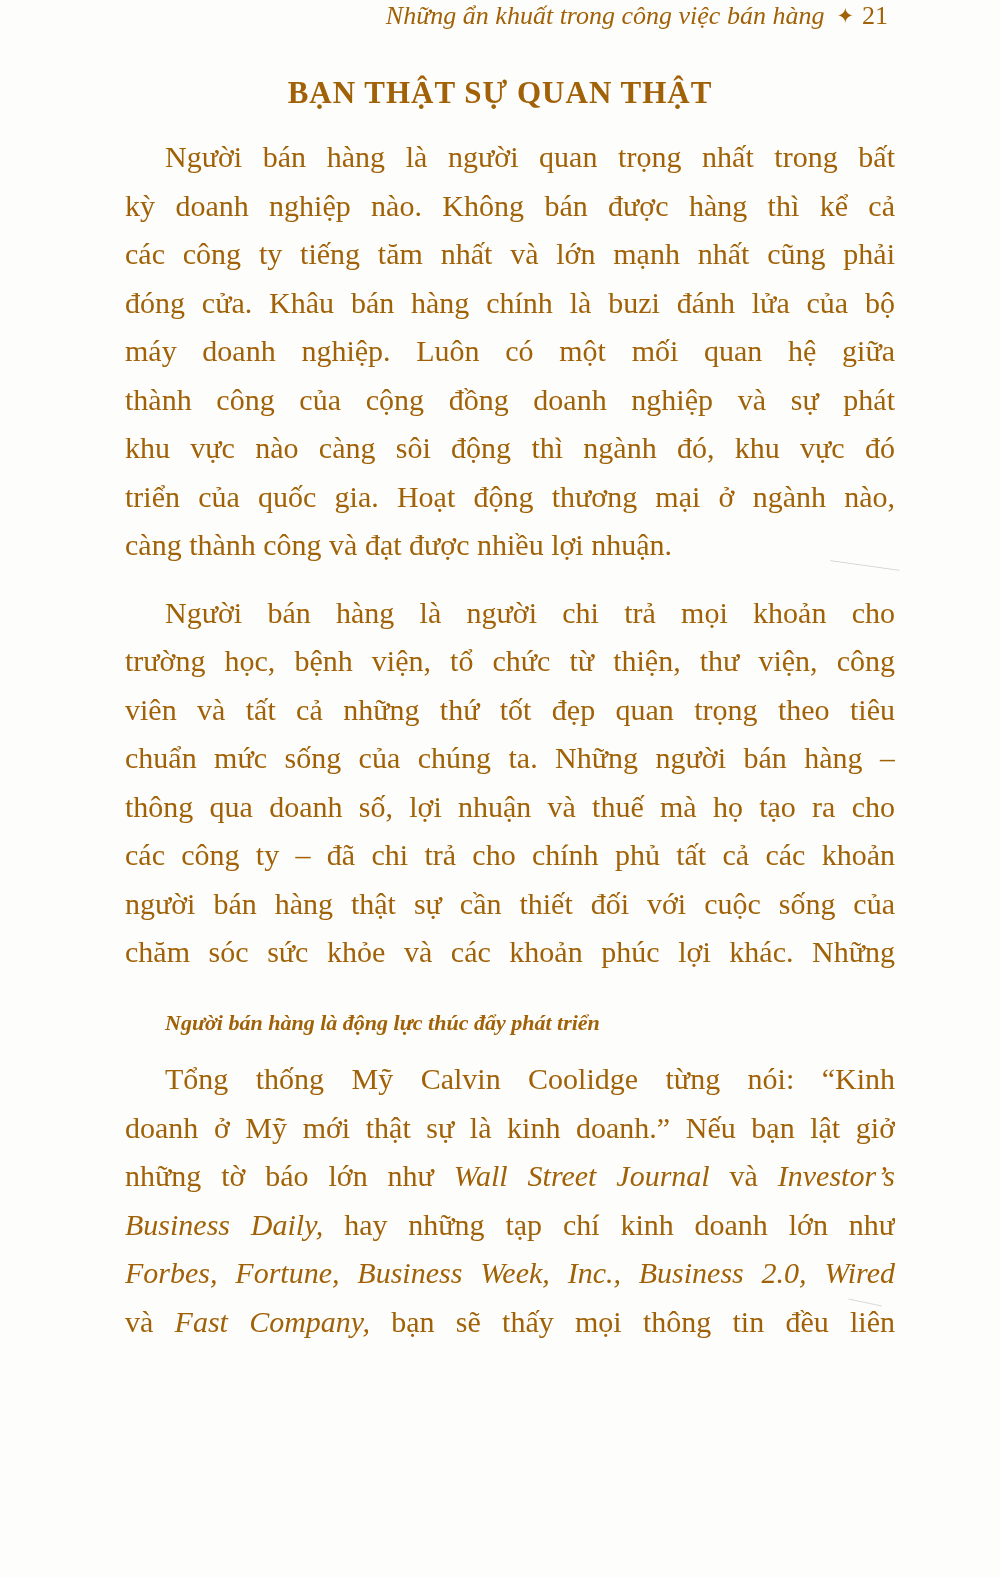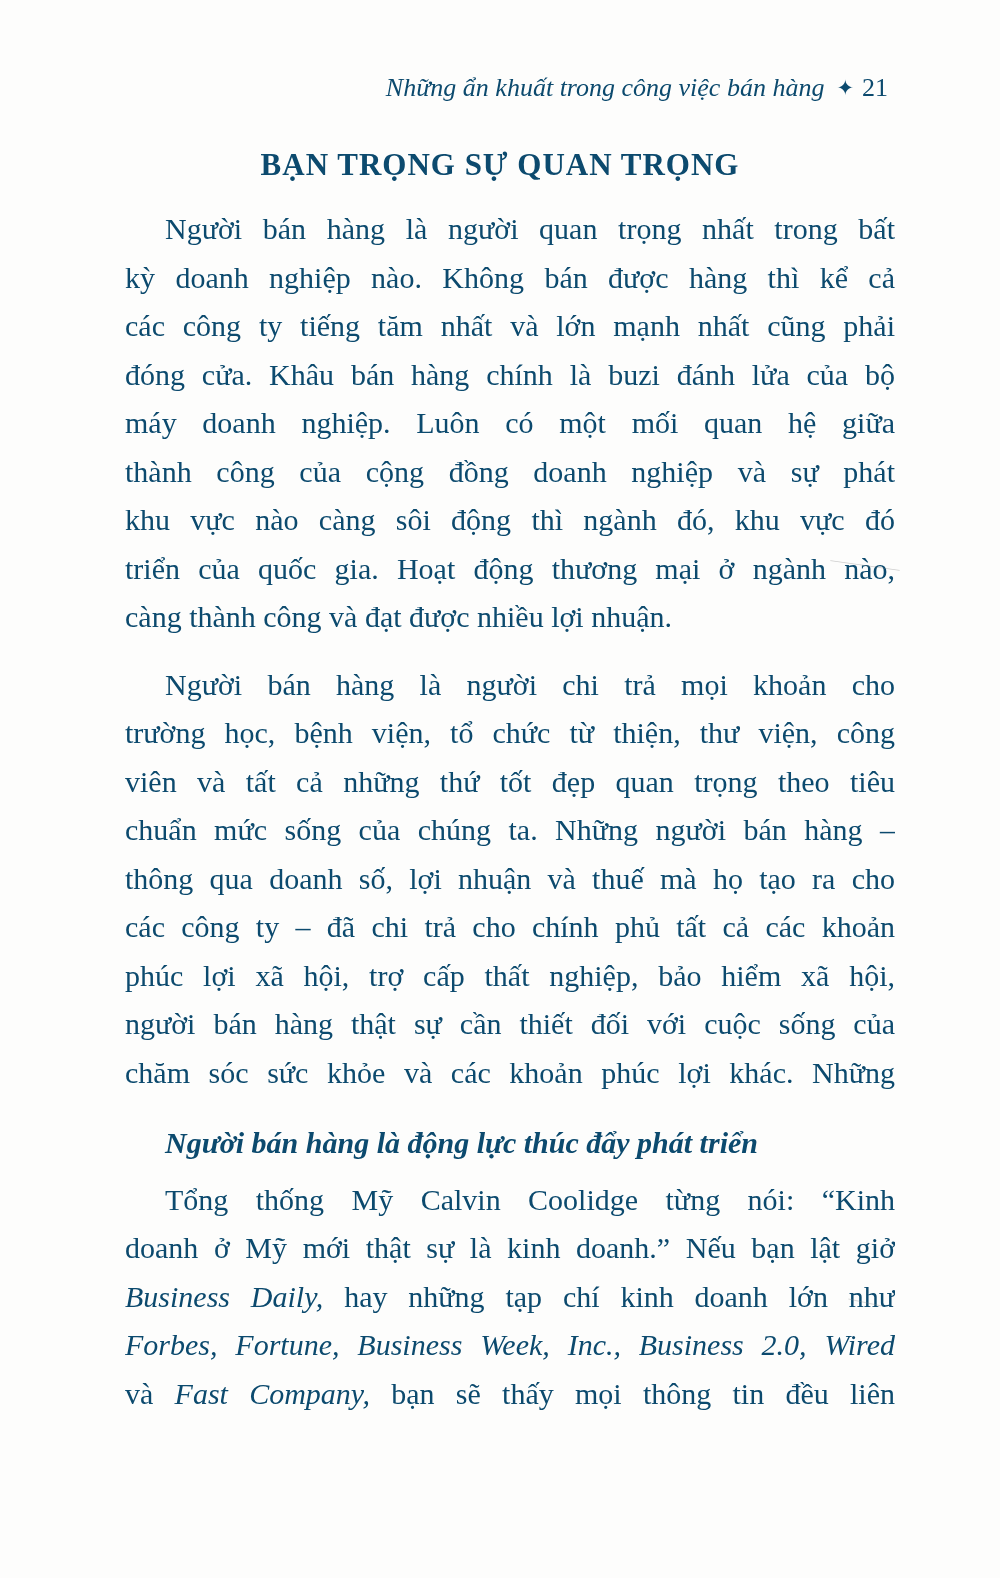--- a/index.html
+++ b/index.html
@@ -3,24 +3,23 @@
 <meta charset="utf-8">
 <style>
   * { margin: 0; padding: 0; box-sizing: border-box; }
   html, body { background: #e8e8e8; }
   .page {
     position: relative;
     width: 1000px;
     height: 1578px;
     margin: 0 auto;
     background: #fdfdfc;
-    color: #0c4a6e;
+    color: #a16207;
     font-family: "Liberation Serif", "DejaVu Serif", serif;
     overflow: hidden;
-    padding-top: 72px;
   }
   
   .running-header {
     margin: 0 112px 0 125px;
     text-align: right;
     font-size: 26px;
     line-height: 32px;
     white-space: nowrap;
   }
   .running-header .rh-title { font-style: italic; }
@@ -53,21 +52,21 @@
     text-align-last: justify;
     overflow: hidden;
     white-space: normal;
   }
   .line.first { text-indent: 40px; }
   .line.end { text-align-last: left; }
   .it { font-style: italic; }
   .subheading {
     margin-top: 22px;
     padding-left: 40px;
-    font-size: 30px;
+    font-size: 22px;
     font-weight: bold;
     font-style: italic;
     line-height: 48.5px;
   }
   .subheading + .paragraph { margin-top: 8px; }
   
   .scan-mark-1 {
     position: absolute; right: 100px; top: 565px;
     width: 70px; height: 1px;
     background: rgba(120,120,120,0.35);
@@ -82,49 +81,49 @@
 </style>
 </head>
 <body>
 
 <div class="page">
 
   <div class="running-header">
     <span class="rh-title">Những ẩn khuất trong công việc bán hàng</span><span class="star">✦</span><span class="pagenum">21</span>
   </div>
 
-  <div class="section-title">BẠN TRỌNG SỰ QUAN TRỌNG</div>
+  <div class="section-title">BẠN THẬT SỰ QUAN THẬT</div>
 
   <div class="page-body">
       <div class="paragraph">
         <div class="line first"><span>Người bán hàng là người quan trọng nhất trong bất</span></div>
         <div class="line"><span>kỳ doanh nghiệp nào. Không bán được hàng thì kể cả</span></div>
         <div class="line"><span>các công ty tiếng tăm nhất và lớn mạnh nhất cũng phải</span></div>
         <div class="line"><span>đóng cửa. Khâu bán hàng chính là buzi đánh lửa của bộ</span></div>
         <div class="line"><span>máy doanh nghiệp. Luôn có một mối quan hệ giữa</span></div>
         <div class="line"><span>thành công của cộng đồng doanh nghiệp và sự phát</span></div>
         <div class="line"><span>khu vực nào càng sôi động thì ngành đó, khu vực đó</span></div>
         <div class="line"><span>triển của quốc gia. Hoạt động thương mại ở ngành nào,</span></div>
         <div class="line end"><span>càng thành công và đạt được nhiều lợi nhuận.</span></div>
       </div>
       <div class="paragraph">
         <div class="line first"><span>Người bán hàng là người chi trả mọi khoản cho</span></div>
         <div class="line"><span>trường học, bệnh viện, tổ chức từ thiện, thư viện, công</span></div>
         <div class="line"><span>viên và tất cả những thứ tốt đẹp quan trọng theo tiêu</span></div>
         <div class="line"><span>chuẩn mức sống của chúng ta. Những người bán hàng –</span></div>
         <div class="line"><span>thông qua doanh số, lợi nhuận và thuế mà họ tạo ra cho</span></div>
         <div class="line"><span>các công ty – đã chi trả cho chính phủ tất cả các khoản</span></div>
-        <div class="line"><span>phúc lợi xã hội, trợ cấp thất nghiệp, bảo hiểm xã hội,</span></div>
         <div class="line"><span>người bán hàng thật sự cần thiết đối với cuộc sống của</span></div>
         <div class="line"><span>chăm sóc sức khỏe và các khoản phúc lợi khác. Những</span></div>
       </div>
       <div class="subheading">Người bán hàng là động lực thúc đẩy phát triển</div>
       <div class="paragraph">
         <div class="line first"><span>Tổng thống Mỹ Calvin Coolidge từng nói: “Kinh</span></div>
         <div class="line"><span>doanh ở Mỹ mới thật sự là kinh doanh.” Nếu bạn lật giở</span></div>
+        <div class="line"><span>những tờ báo lớn như </span><span class="it">Wall Street Journal</span><span> và </span><span class="it">Investor’s</span></div>
         <div class="line"><span class="it">Business Daily,</span><span> hay những tạp chí kinh doanh lớn như</span></div>
         <div class="line"><span class="it">Forbes, Fortune, Business Week, Inc., Business 2.0, Wired</span></div>
         <div class="line"><span>và </span><span class="it">Fast Company,</span><span> bạn sẽ thấy mọi thông tin đều liên</span></div>
       </div>
     </div>
 
   <div class="scan-mark-1"></div>
   <div class="scan-mark-2"></div>
 
 </div>

